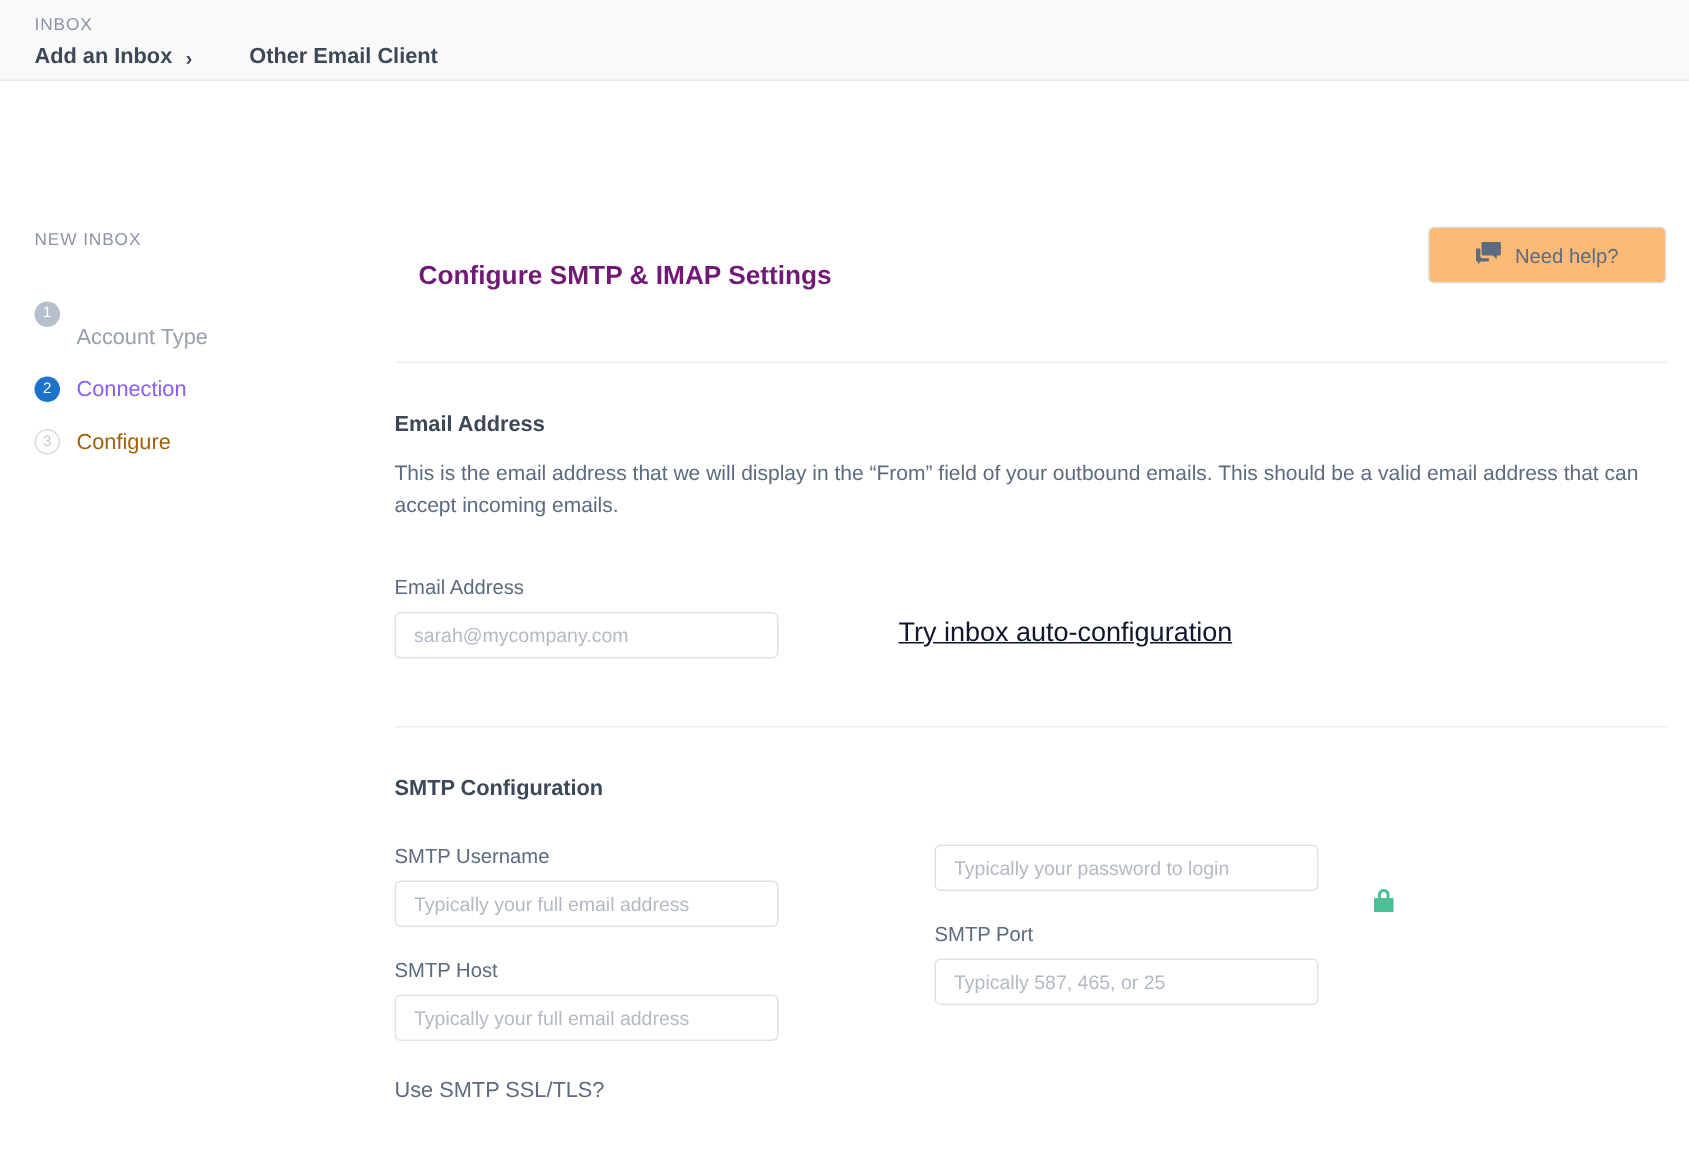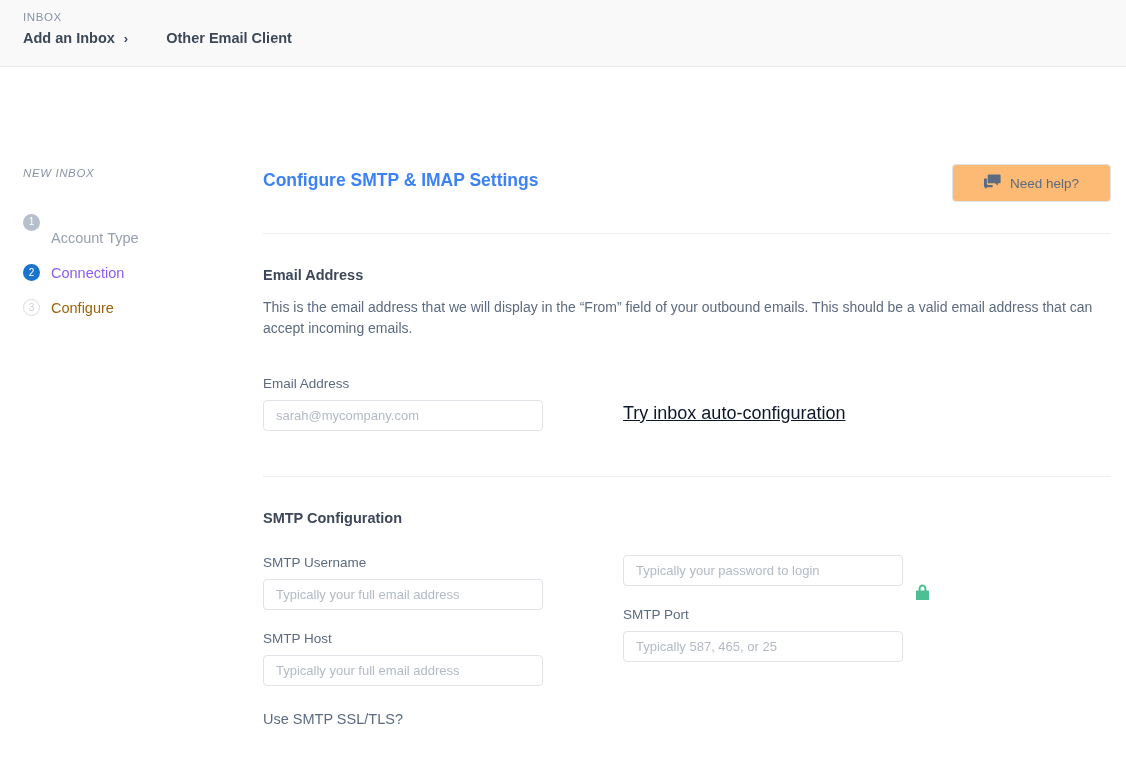--- a/index.html
+++ b/index.html
@@ -11,21 +11,21 @@
     width: 1126px;
     height: 779px;
     background: #ffffff;
     font-family: "Liberation Sans", sans-serif;
     color: #3c4858;
     overflow: hidden;
   }
 
   
   .topbar {
-    height: 67px;
+    height: 54px;
     background: #f9f9fa;
     border-bottom: 1px solid #e6e8eb;
     padding: 11px 0 0 23px;
   }
   .topbar-eyebrow {
     font-size: 11.5px;
     letter-spacing: 0.6px;
     color: #8a94a6;
     text-transform: uppercase;
     margin-bottom: 7px;
@@ -64,21 +64,20 @@
     width: 263px;
     flex: 0 0 263px;
     padding: 100px 0 0 23px;
   }
   .sidebar-title {
     font-size: 11.5px;
     letter-spacing: 0.6px;
     color: #8a94a6;
     text-transform: uppercase;
     margin-bottom: 19px;
-    font-style: italic;
   }
   .step {
     display: flex;
     align-items: center;
     gap: 11px;
     margin-bottom: 18px;
     cursor: pointer;
   }
   .step-badge {
     width: 17px;
@@ -117,22 +116,22 @@
   }
   .content-head {
     display: flex;
     align-items: flex-start;
     justify-content: space-between;
     padding-right: 0px;
   }
   .page-title {
     font-size: 17.5px;
     font-weight: bold;
-    color: #3b82f6;
-    margin: 0;
+    color: #701a75;
+    margin: 16px;
     padding-top: 6px;
   }
   .help-btn {
     display: inline-flex;
     align-items: center;
     gap: 9px;
     background: #fdba74;
     border: 1px solid #dfe3e8;
     border-radius: 4px;
     padding: 9px 31px;
@@ -162,21 +161,21 @@
     margin: 0;
     max-width: 830px;
   }
 
   .field-label {
     font-size: 13.5px;
     color: #5c6b80;
     margin-bottom: 9px;
   }
   .input {
-    width: 280px;
+    width: 256px;
     height: 31px;
     border: 1px solid #dfe3e8;
     border-radius: 4px;
     background: #ffffff;
     padding: 0 12px;
     font-size: 13px;
     color: #3c4858;
     font-family: "Liberation Sans", sans-serif;
     outline: none;
   }

